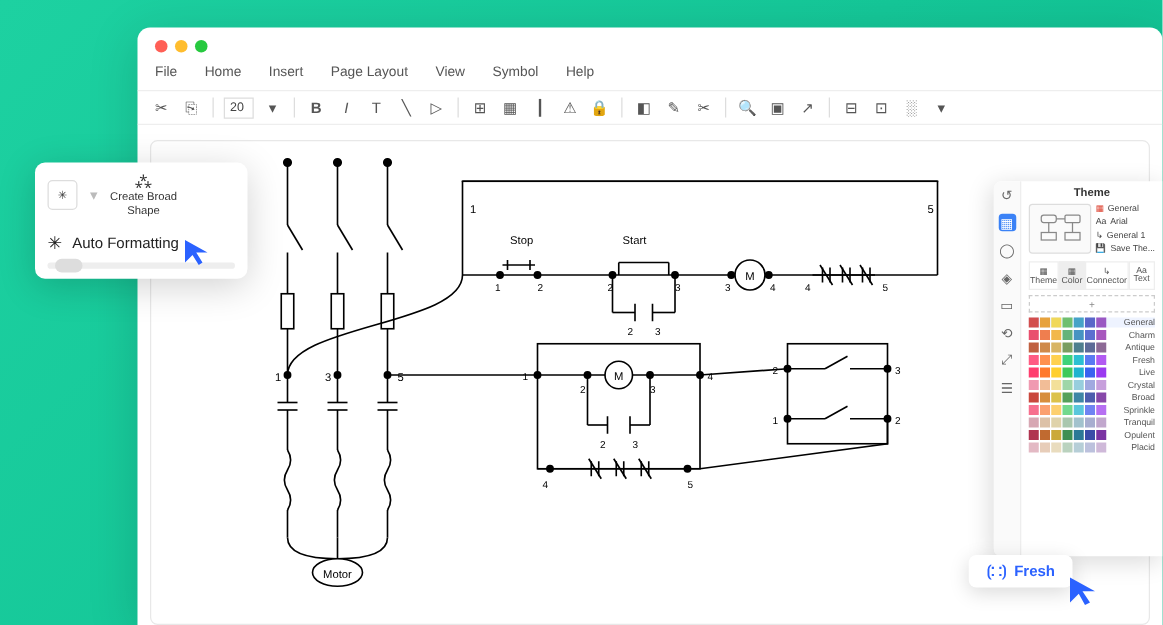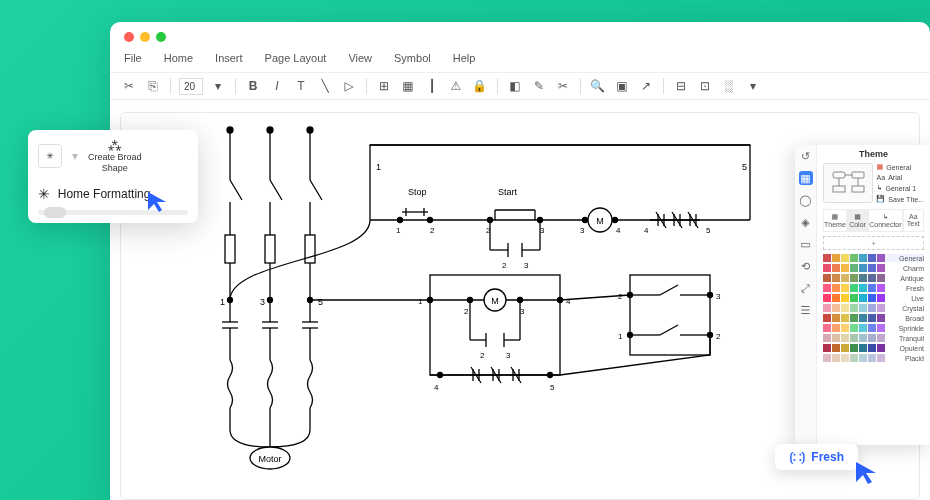--- a/index.html
+++ b/index.html
@@ -291,21 +291,21 @@
     <div class="pl-icon">✳</div>
     <div style="font-size:12px;color:#bbb">▾</div>
     <div class="pl-shape">
       <div style="font-size:12px">⁂</div>
       <div style="white-space:pre-line">Create Broad
 Shape</div>
     </div>
   </div>
   <div class="auto-fmt">
     <span style="font-size:14px">✳</span>
-    <span>Home Formatting</span>
+    <span>Auto Formatting</span>
   </div>
   <div class="slider">
       <div class="slider-knob"></div>
     </div>
   <div class="cursor-blue" style="left:118px;top:60px">
     <svg width="24" height="24">
         <path d="M2 2 L2 20 L8 14 L13 22 L16 20 L11 12 L20 12 Z" fill="#2b62ff"></path>
       </svg>
   </div>
 </div>

